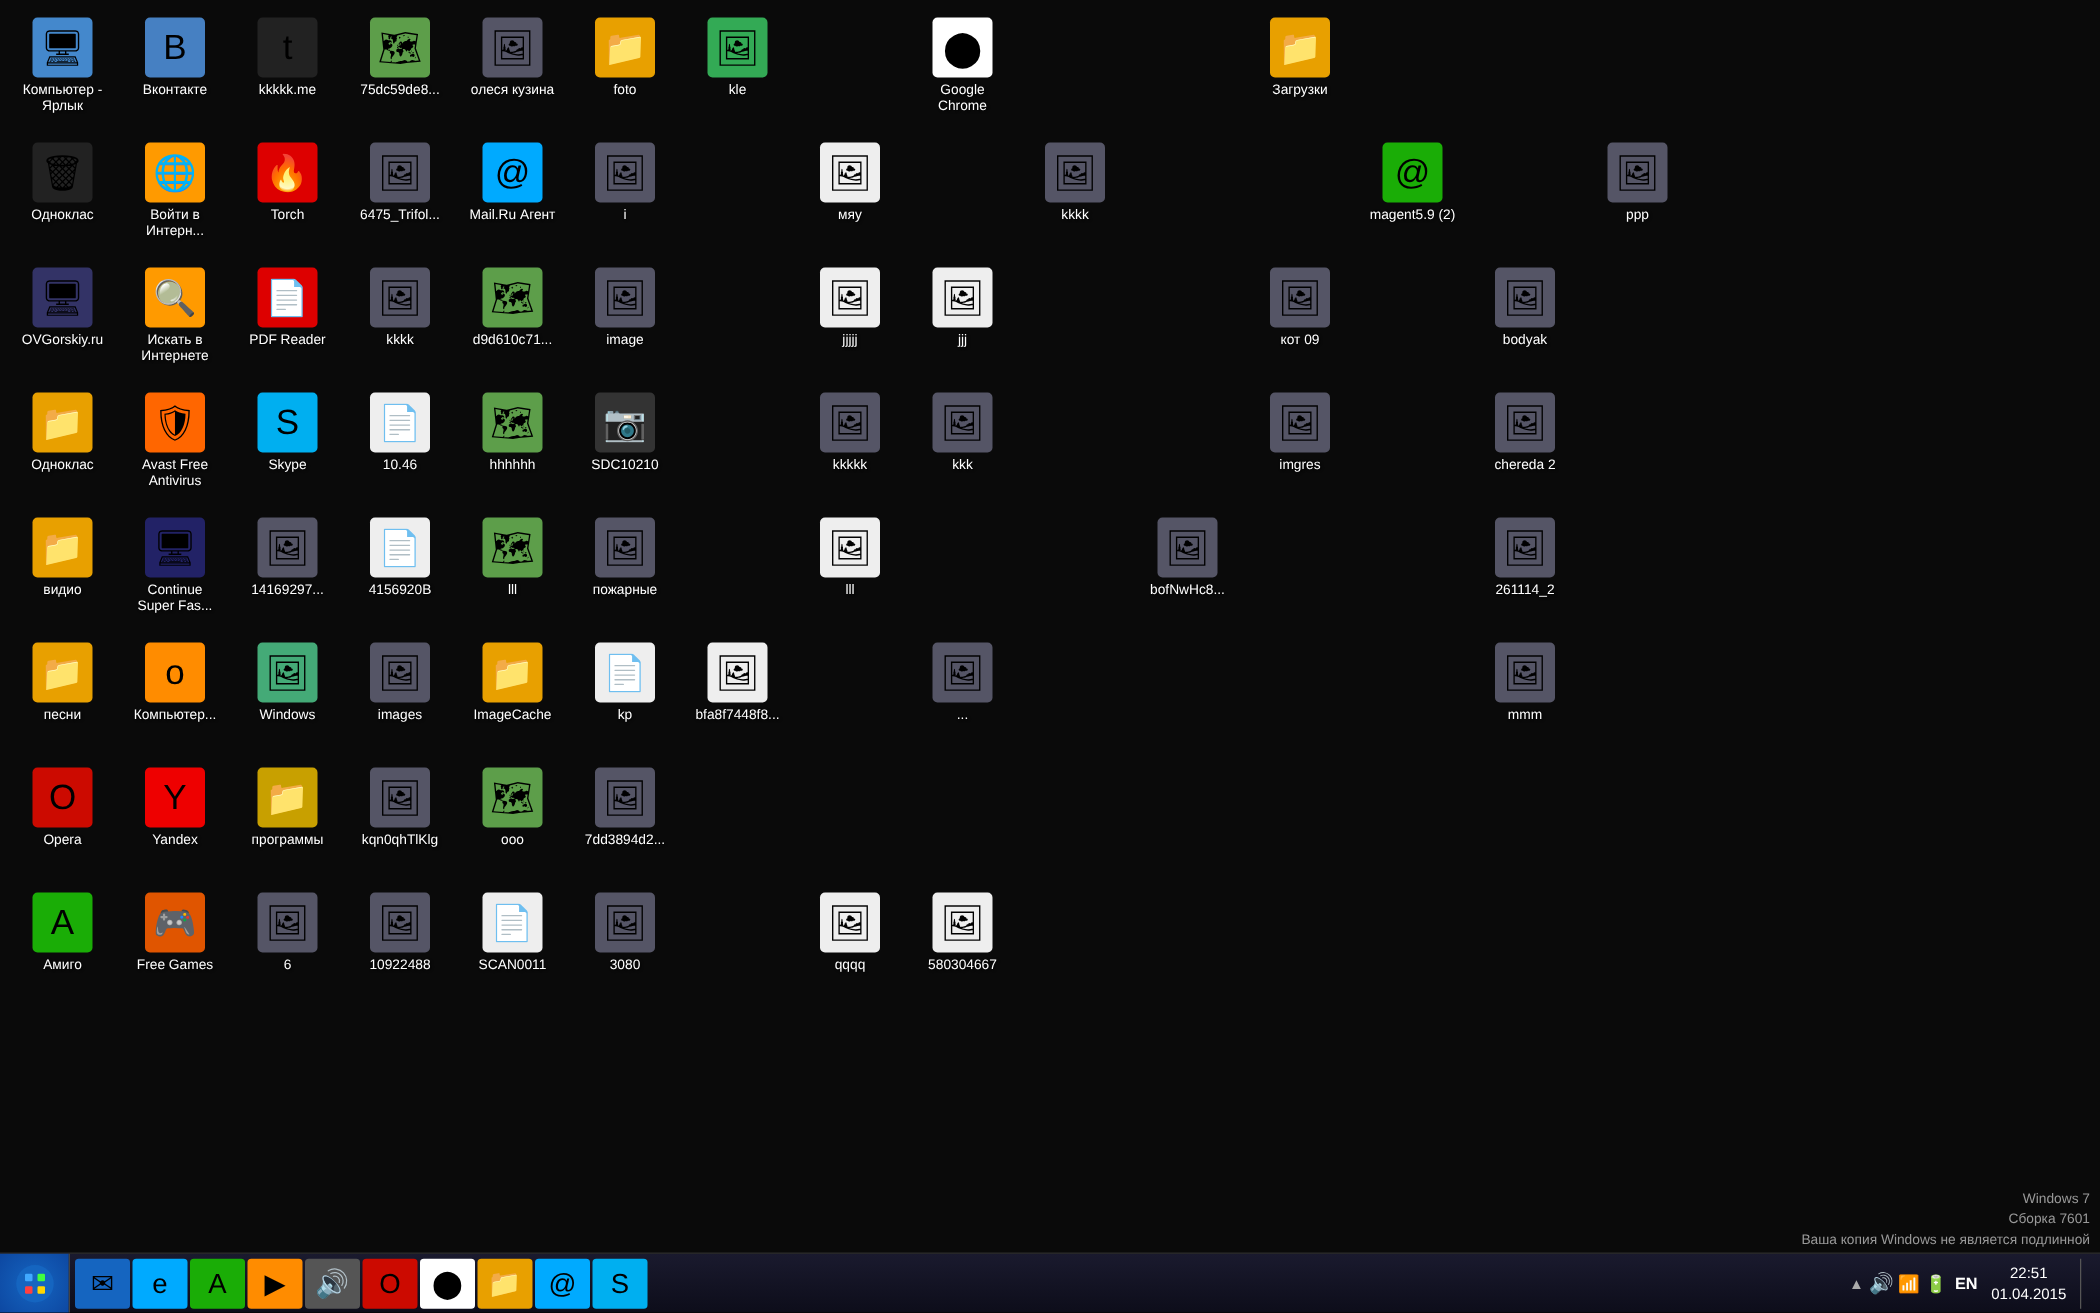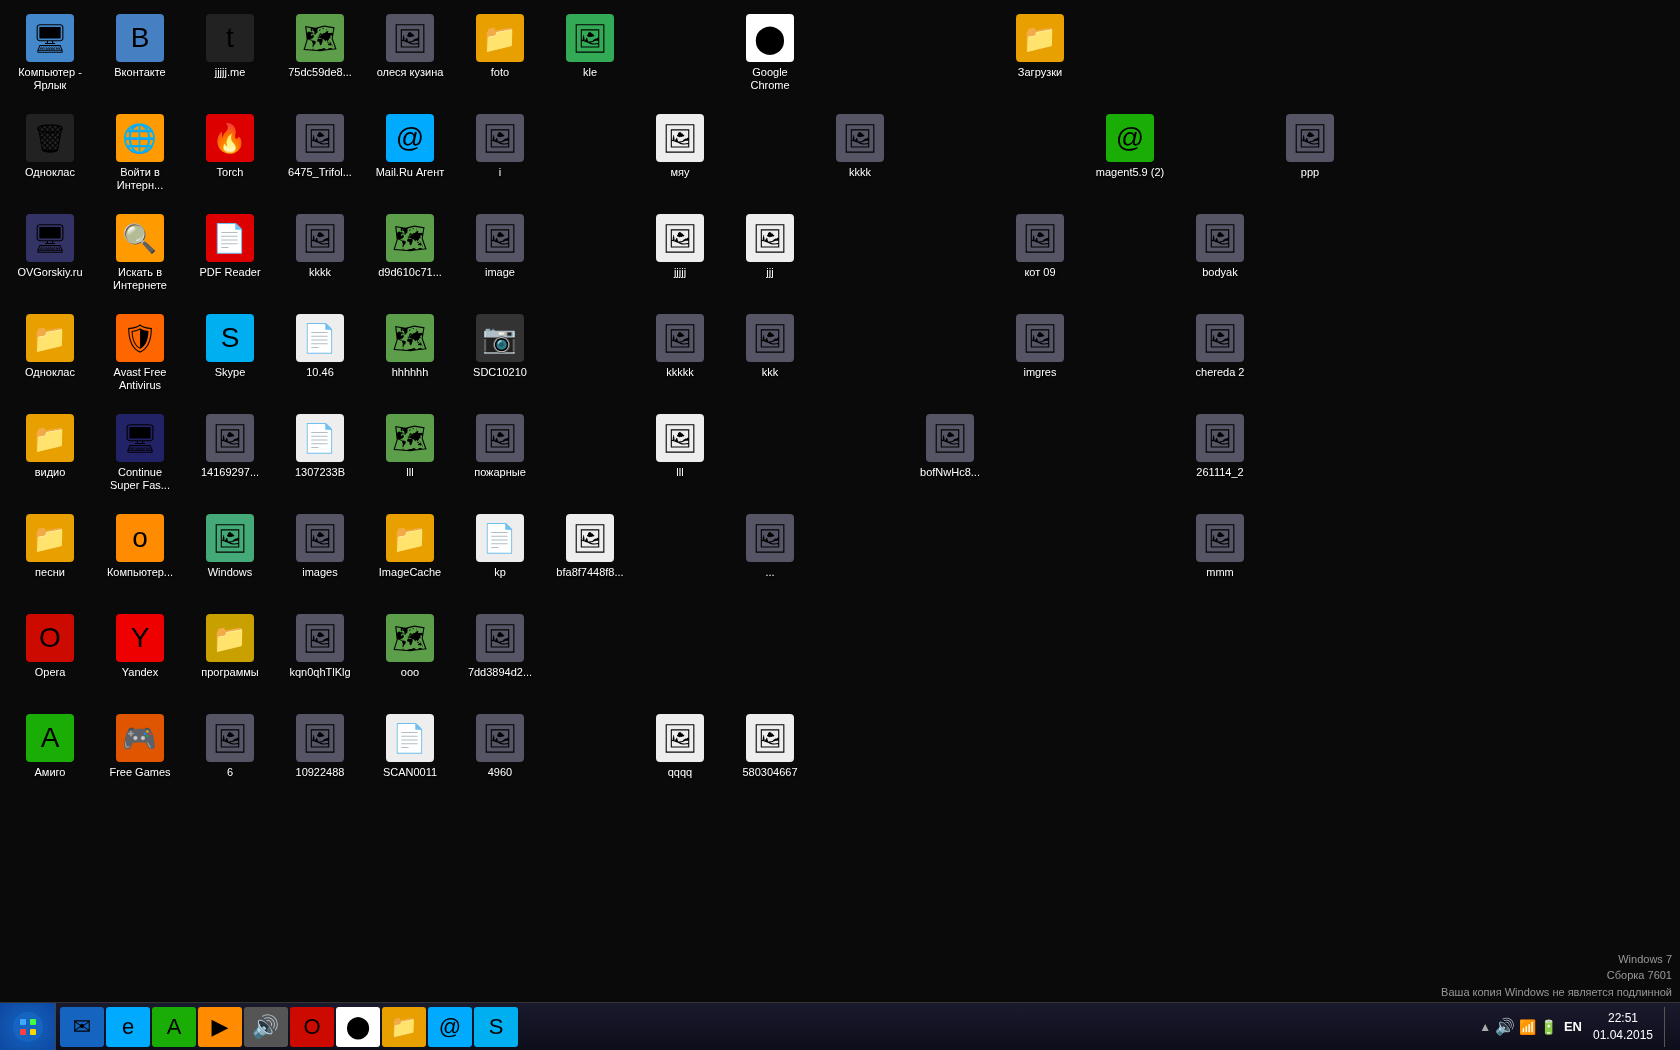--- a/index.html
+++ b/index.html
@@ -143,21 +143,21 @@
       <div class="icon" style="left: 10px; top: 10px;">
         <div class="icon-img" style="background: rgb(68, 136, 204); font-size: 28px; display: flex; align-items: center; justify-content: center; border-radius: 4px; width: 48px; height: 48px;">🖥</div>
         <div class="icon-label">Компьютер - Ярлык</div>
       </div>
       <div class="icon" style="left: 100px; top: 10px;">
         <div class="icon-img" style="background: rgb(70, 128, 194); font-size: 28px; display: flex; align-items: center; justify-content: center; border-radius: 4px; width: 48px; height: 48px;">В</div>
         <div class="icon-label">Вконтакте</div>
       </div>
       <div class="icon" style="left: 190px; top: 10px;">
         <div class="icon-img" style="background: rgb(34, 34, 34); font-size: 28px; display: flex; align-items: center; justify-content: center; border-radius: 4px; width: 48px; height: 48px;">t</div>
-        <div class="icon-label">jjjjj.me</div>
+        <div class="icon-label">kkkkk.me</div>
       </div>
       <div class="icon" style="left: 280px; top: 10px;">
         <div class="icon-img" style="background: rgb(93, 158, 74); font-size: 28px; display: flex; align-items: center; justify-content: center; border-radius: 4px; width: 48px; height: 48px;">🗺</div>
         <div class="icon-label">75dc59de8...</div>
       </div>
       <div class="icon" style="left: 370px; top: 10px;">
         <div class="icon-img" style="background: rgb(85, 85, 102); font-size: 28px; display: flex; align-items: center; justify-content: center; border-radius: 4px; width: 48px; height: 48px;">🖼</div>
         <div class="icon-label">олеся кузина</div>
       </div>
       <div class="icon" style="left: 460px; top: 10px;">
@@ -303,21 +303,21 @@
       <div class="icon" style="left: 100px; top: 410px;">
         <div class="icon-img" style="background: rgb(34, 34, 102); font-size: 28px; display: flex; align-items: center; justify-content: center; border-radius: 4px; width: 48px; height: 48px;">🖥</div>
         <div class="icon-label">Continue Super Fas...</div>
       </div>
       <div class="icon" style="left: 190px; top: 410px;">
         <div class="icon-img" style="background: rgb(85, 85, 102); font-size: 28px; display: flex; align-items: center; justify-content: center; border-radius: 4px; width: 48px; height: 48px;">🖼</div>
         <div class="icon-label">14169297...</div>
       </div>
       <div class="icon" style="left: 280px; top: 410px;">
         <div class="icon-img" style="background: rgb(238, 238, 238); font-size: 28px; display: flex; align-items: center; justify-content: center; border-radius: 4px; width: 48px; height: 48px;">📄</div>
-        <div class="icon-label">1307233B</div>
+        <div class="icon-label">4156920B</div>
       </div>
       <div class="icon" style="left: 370px; top: 410px;">
         <div class="icon-img" style="background: rgb(93, 158, 74); font-size: 28px; display: flex; align-items: center; justify-content: center; border-radius: 4px; width: 48px; height: 48px;">🗺</div>
         <div class="icon-label">lll</div>
       </div>
       <div class="icon" style="left: 460px; top: 410px;">
         <div class="icon-img" style="background: rgb(85, 85, 102); font-size: 28px; display: flex; align-items: center; justify-content: center; border-radius: 4px; width: 48px; height: 48px;">🖼</div>
         <div class="icon-label">пожарные</div>
       </div>
       <div class="icon" style="left: 640px; top: 410px;">
@@ -407,21 +407,21 @@
       <div class="icon" style="left: 280px; top: 710px;">
         <div class="icon-img" style="background: rgb(85, 85, 102); font-size: 28px; display: flex; align-items: center; justify-content: center; border-radius: 4px; width: 48px; height: 48px;">🖼</div>
         <div class="icon-label">10922488</div>
       </div>
       <div class="icon" style="left: 370px; top: 710px;">
         <div class="icon-img" style="background: rgb(238, 238, 238); font-size: 28px; display: flex; align-items: center; justify-content: center; border-radius: 4px; width: 48px; height: 48px;">📄</div>
         <div class="icon-label">SCAN0011</div>
       </div>
       <div class="icon" style="left: 460px; top: 710px;">
         <div class="icon-img" style="background: rgb(85, 85, 102); font-size: 28px; display: flex; align-items: center; justify-content: center; border-radius: 4px; width: 48px; height: 48px;">🖼</div>
-        <div class="icon-label">4960</div>
+        <div class="icon-label">3080</div>
       </div>
       <div class="icon" style="left: 640px; top: 710px;">
         <div class="icon-img" style="background: rgb(238, 238, 238); font-size: 28px; display: flex; align-items: center; justify-content: center; border-radius: 4px; width: 48px; height: 48px;">🖼</div>
         <div class="icon-label">qqqq</div>
       </div>
       <div class="icon" style="left: 730px; top: 710px;">
         <div class="icon-img" style="background: rgb(238, 238, 238); font-size: 28px; display: flex; align-items: center; justify-content: center; border-radius: 4px; width: 48px; height: 48px;">🖼</div>
         <div class="icon-label">580304667</div>
       </div>
     </div>

